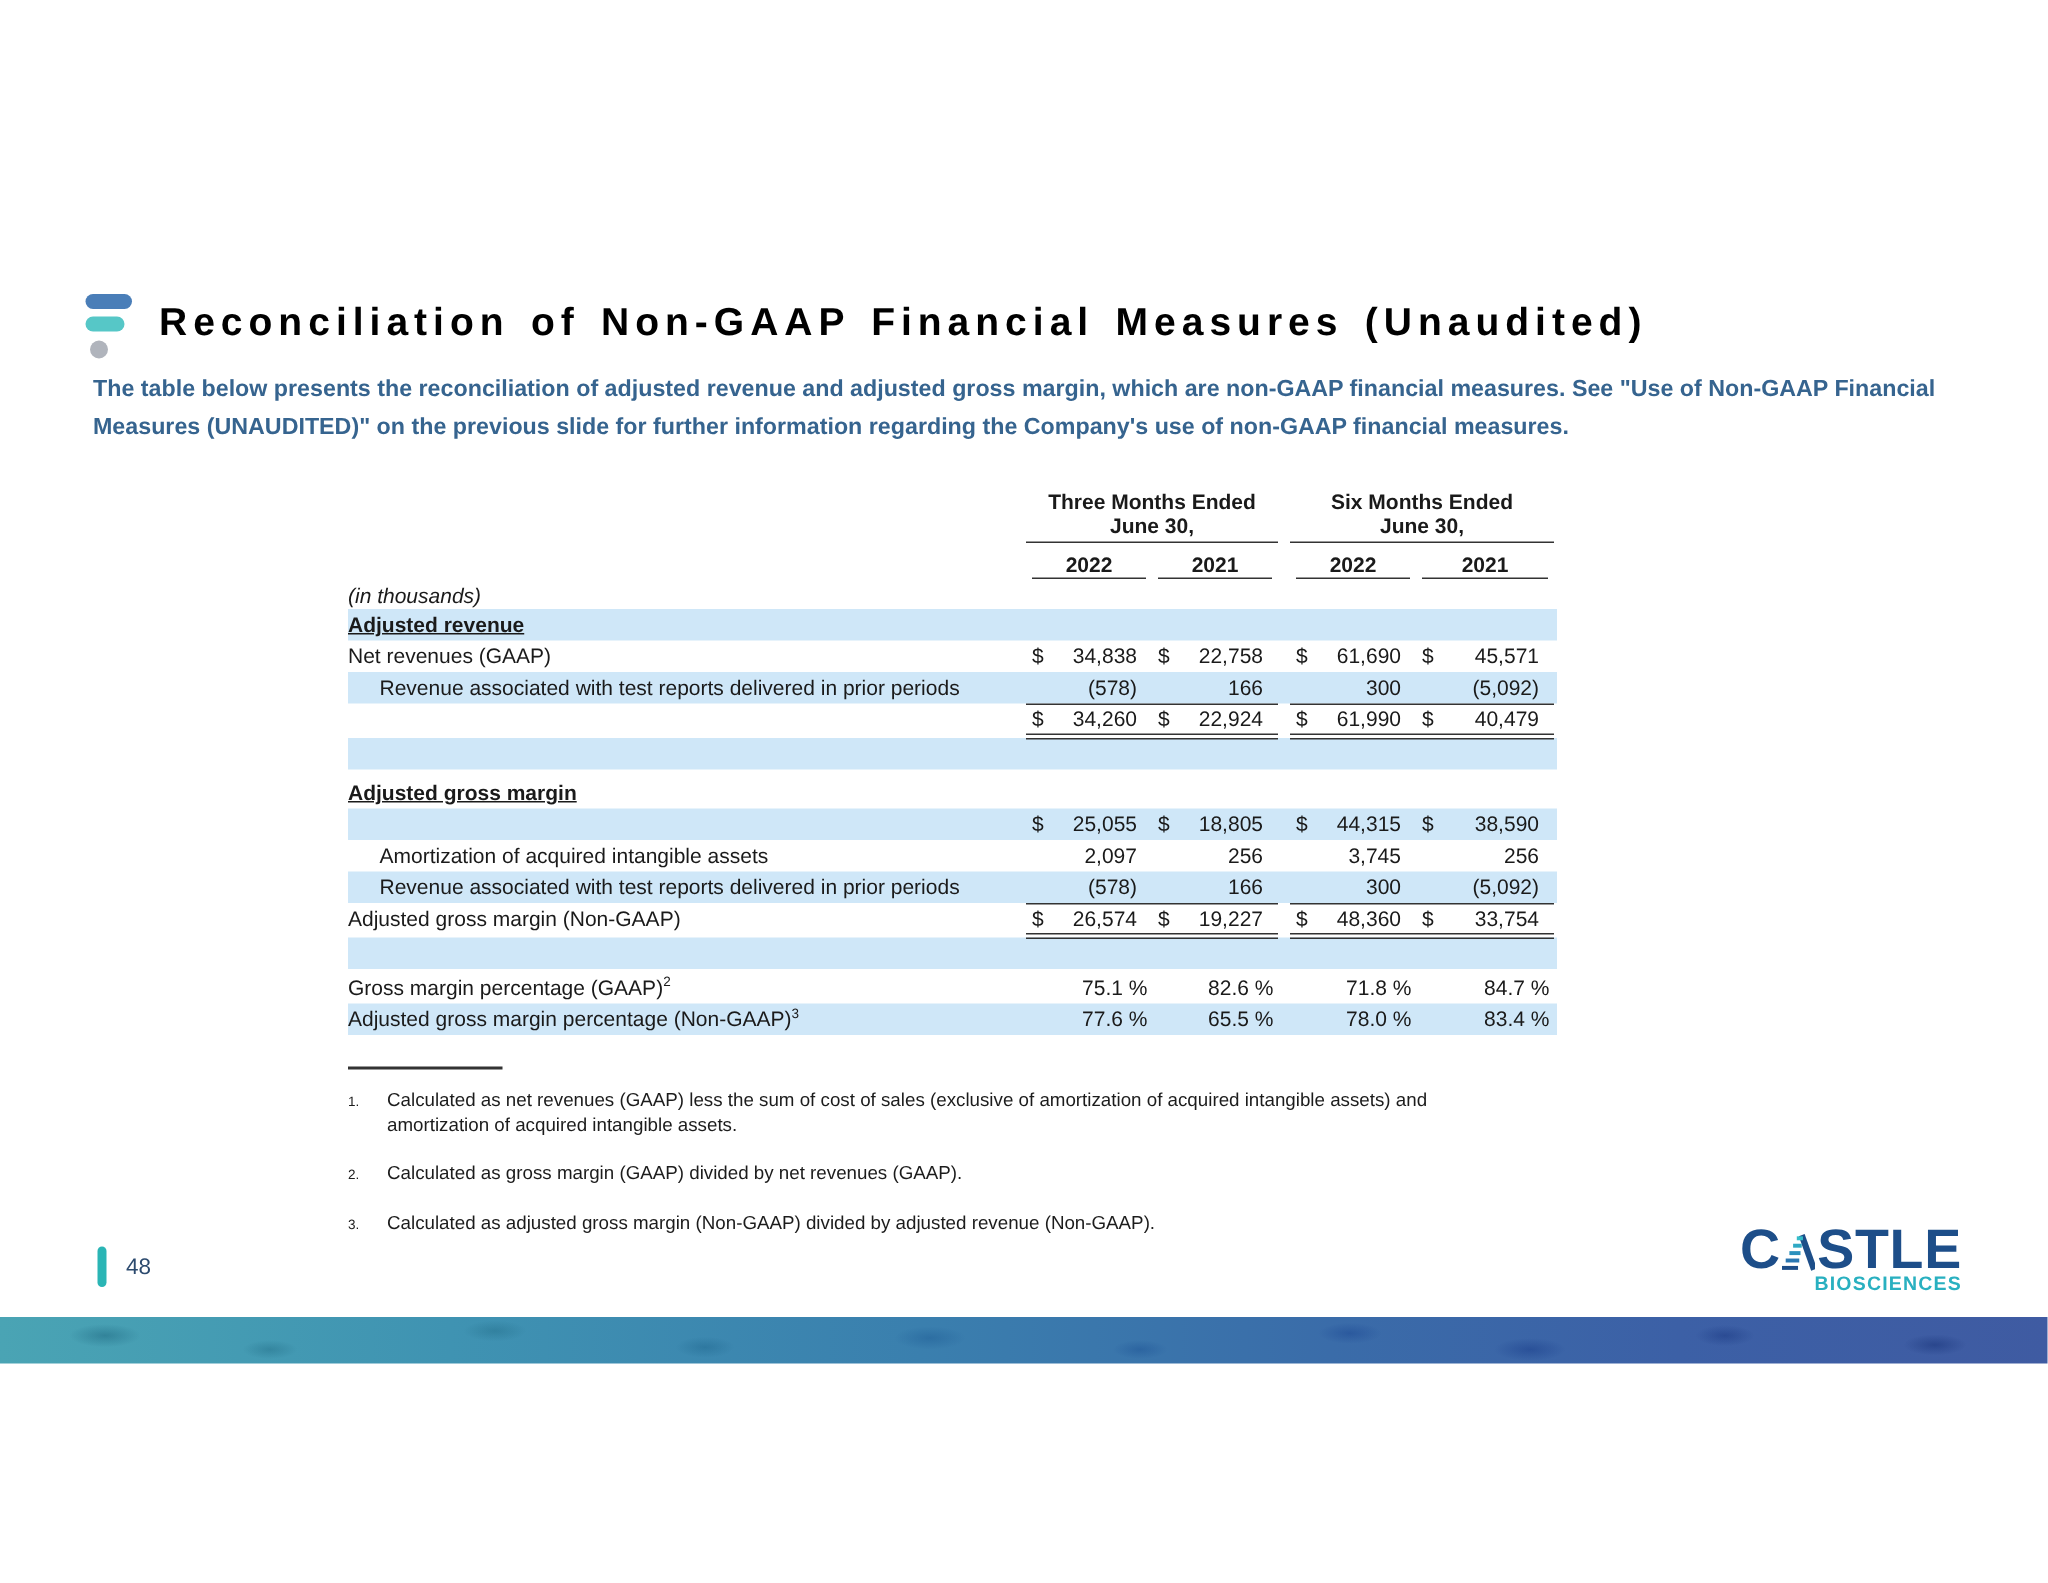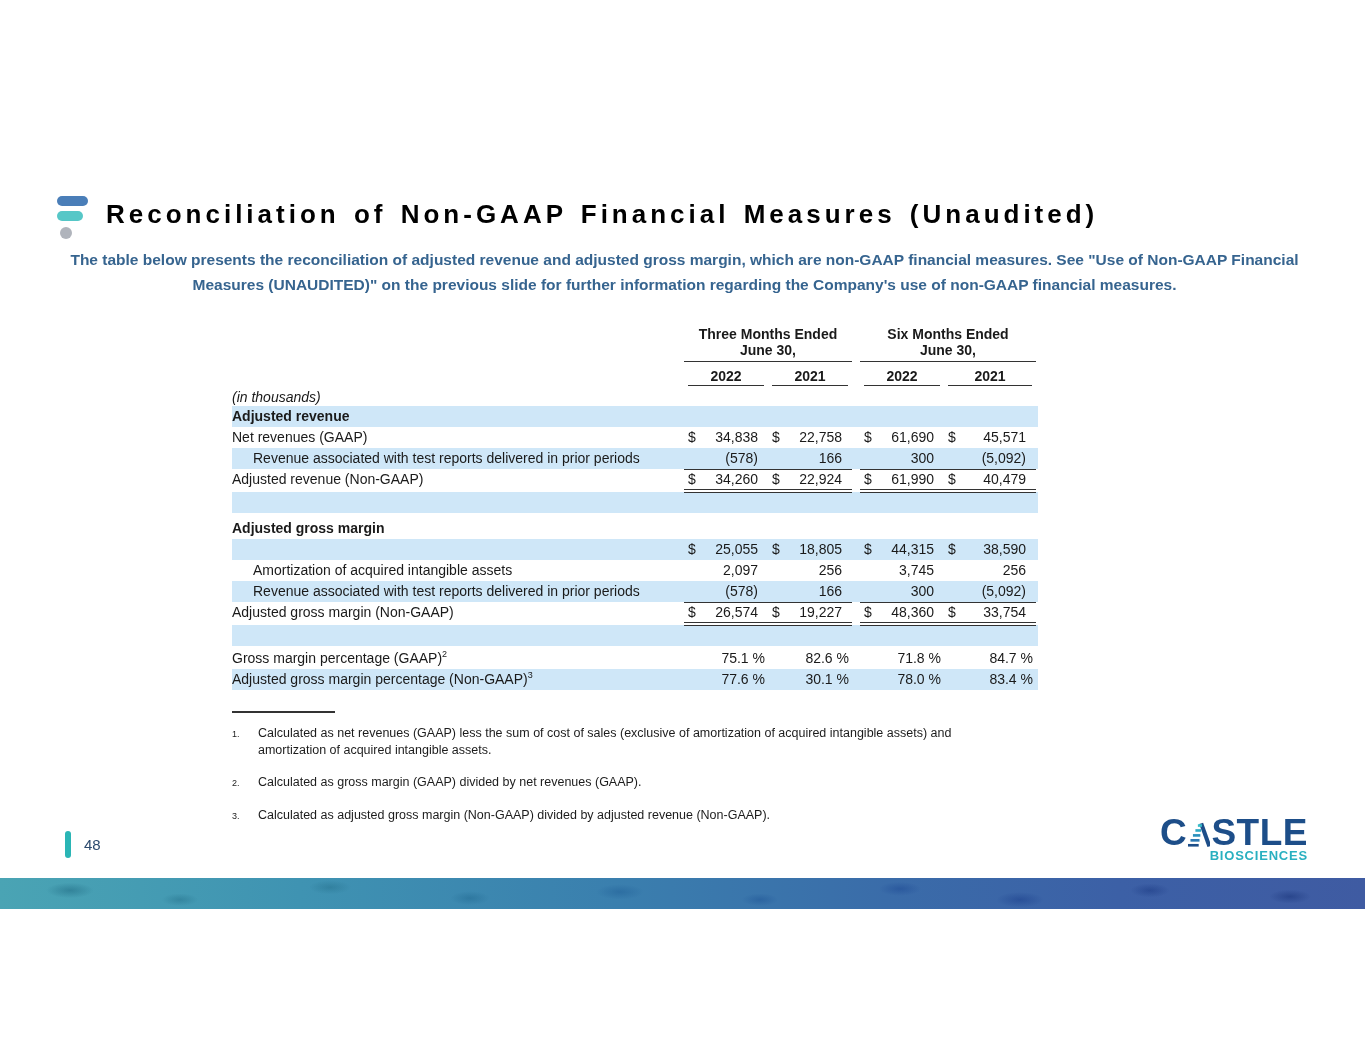--- a/index.html
+++ b/index.html
@@ -14,39 +14,39 @@
   .logo-mark .bar1{position:absolute;left:2px;top:0;width:31px;height:10px;border-radius:5px;background:#4a7eb8;}
   .logo-mark .bar2{position:absolute;left:2px;top:15px;width:26px;height:10px;border-radius:5px;background:#56c7c7;}
   .logo-mark .dot{position:absolute;left:5px;top:31px;width:12px;height:12px;border-radius:50%;background:#b0b4bc;}
   .title{
     position:absolute;left:106px;top:199px;
     font-size:26px;font-weight:600;color:#000000;
     letter-spacing:4px;word-spacing:3px;white-space:nowrap;
   }
   .subtitle{
     position:absolute;left:62px;top:248px;width:1245px;
-    text-align:center;font-size:15.5px;font-weight:bold;color:#36648f;
+    font-size:15.5px;font-weight:bold;color:#36648f;
     line-height:24.5px;
   }
   
   .fin-table{position:absolute;left:232px;top:326px;width:806px;font-size:14px;color:#1a1a1a;}
   .grid{display:grid;grid-template-columns:452px 84px 84px 8px 84px 92px;}
   .ghead{grid-row:1;text-align:center;font-weight:bold;line-height:16px;padding-bottom:3px;border-bottom:1.5px solid #333;font-size:14px;}
   .ghead.g1{grid-column:2 / span 2;}
   .ghead.g2{grid-column:5 / span 2;}
   .year{font-weight:bold;text-align:center;border-bottom:1.5px solid #333;margin:6px 4px 0 4px;padding-bottom:1px;}
   .year.y0{grid-column:2;} .year.y1{grid-column:3;} .year.y2{grid-column:5;} .year.y3{grid-column:6;}
   .unit-note{font-style:italic;height:16px;line-height:15px;margin-top:4px;}
   .trow{height:21px;line-height:21px;white-space:nowrap;}
   .trow.total{height:23px;line-height:20px;}
   .trow.stripe{background:#cfe7f8;}
   .tgap{height:5px;} .tgap.thin{height:2px;}
   .lab{grid-column:1;overflow:hidden;}
   .lab.indent{padding-left:21px;}
-  .lab.bold, .trow.section .lab{font-weight:bold;}
+  .lab.bold, .trow.section .lab{font-weight:bold;text-decoration:underline;}
   sup{font-size:9px;line-height:0;}
   .cell{display:flex;justify-content:flex-end;padding:0 10px 0 4px;}
   .cell.money{justify-content:space-between;}
   .cell.pct{padding-right:3px;}
   .cell.c0{grid-column:2;} .cell.c1{grid-column:3;} .cell.c2{grid-column:5;} .cell.c3{grid-column:6;}
   .cell.ul{border-bottom:1.5px solid #333;}
   .cell.dul{border-bottom:4px double #333;}
   .dollar{text-align:left;}
   
   .footnotes{position:absolute;left:232px;top:711px;width:800px;font-size:12.5px;color:#1c1c1c;}
@@ -140,21 +140,20 @@
           <span>166</span>
         </div>
         <div class="cell c2 ul">
           <span>300</span>
         </div>
         <div class="cell c3 ul">
           <span>(5,092)</span>
         </div>
       </div>
       <div class="grid trow data total">
-        <div class="lab"><span>Adjusted revenue (Non-GAAP)</span></div>
         <div class="cell c0 money dul">
           <span class="dollar">$</span>
           <span>34,260</span>
         </div>
         <div class="cell c1 money dul">
           <span class="dollar">$</span>
           <span>22,924</span>
         </div>
         <div class="cell c2 money dul">
           <span class="dollar">$</span>
@@ -253,21 +252,21 @@
         <div class="cell c3 pct">
           <span>84.7 %</span>
         </div>
       </div>
       <div class="grid trow data stripe">
         <div class="lab"><span>Adjusted gross margin percentage (Non-GAAP)</span><sup>3</sup></div>
         <div class="cell c0 pct">
           <span>77.6 %</span>
         </div>
         <div class="cell c1 pct">
-          <span>30.1 %</span>
+          <span>65.5 %</span>
         </div>
         <div class="cell c2 pct">
           <span>78.0 %</span>
         </div>
         <div class="cell c3 pct">
           <span>83.4 %</span>
         </div>
       </div>
     </div>
 </div>

